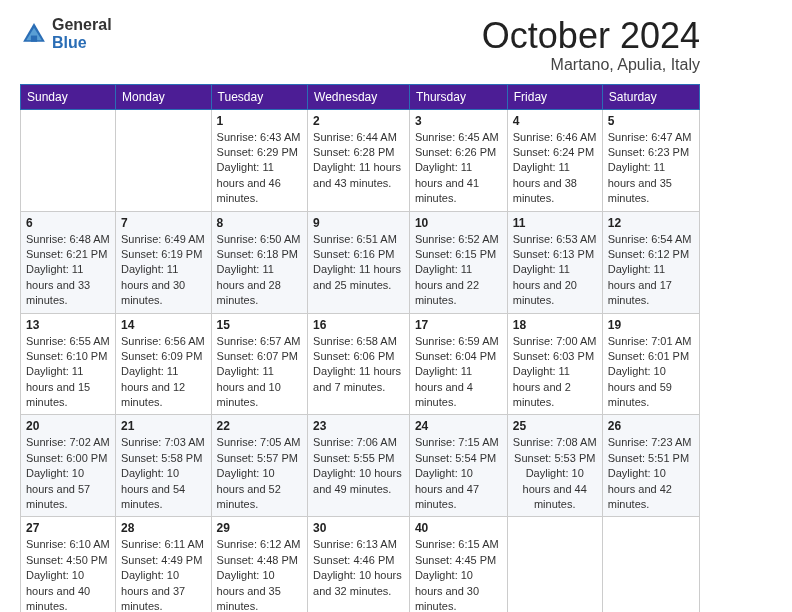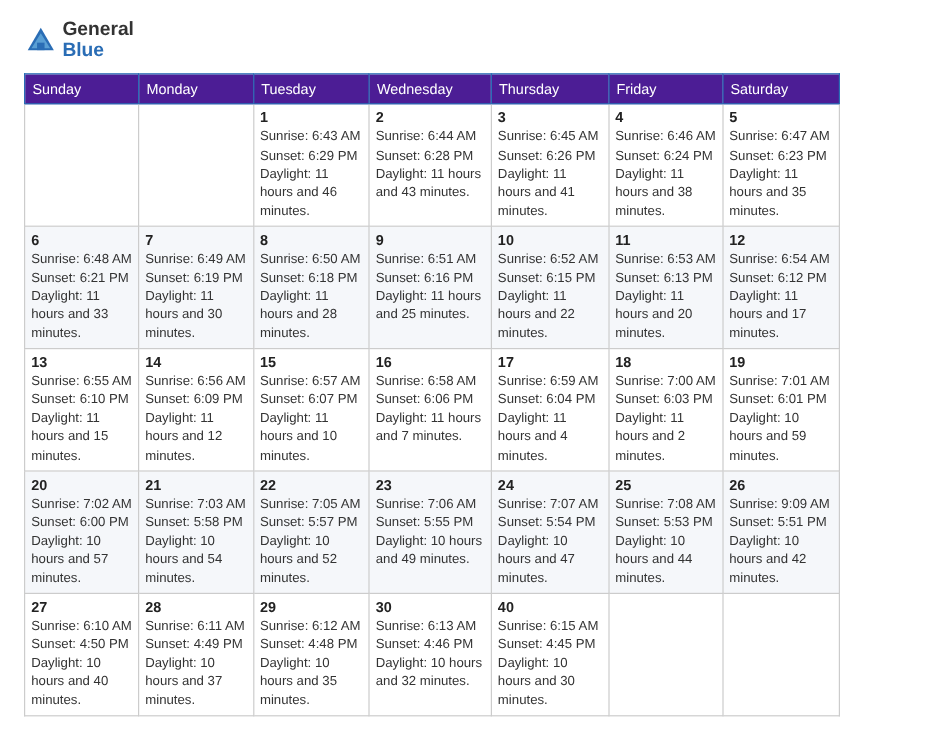--- a/index.html
+++ b/index.html
@@ -108,20 +108,24 @@
     <div class="logo">
       <svg class="logo-icon" viewBox="0 0 36 36">
         <polygon points="18,4 32,28 4,28" fill="#2a6db5"></polygon>
         <polygon points="18,10 28,26 8,26" fill="#5a9fd4"></polygon>
         <rect x="14" y="20" width="8" height="8" fill="#2a6db5"></rect>
       </svg>
       <div class="logo-text">
         <span class="logo-general">General</span>
         <span class="logo-blue">Blue</span>
       </div>
+    </div>
+    <div class="title-block">
+      <div class="title-month">October 2024</div>
+      <div class="title-location">Martano, Apulia, Italy</div>
     </div>
   </div>
 
   <table class="calendar">
     <thead>
       <tr>
         <th>Sunday</th>
         <th>Monday</th>
         <th>Tuesday</th>
         <th>Wednesday</th>
@@ -273,33 +277,33 @@
 Daylight: 10 hours and 52 minutes.</div>
           </td>
           <td>
             <span class="day-num">23</span>
             <div class="day-info" style="white-space: pre-line;">Sunrise: 7:06 AM
 Sunset: 5:55 PM
 Daylight: 10 hours and 49 minutes.</div>
           </td>
           <td>
             <span class="day-num">24</span>
-            <div class="day-info" style="white-space: pre-line;">Sunrise: 7:07 AM
+            <div class="day-info" style="white-space: pre-line;">Sunrise: 7:15 AM
 Sunset: 5:54 PM
 Daylight: 10 hours and 47 minutes.</div>
           </td>
           <td>
             <span class="day-num">25</span>
-            <div class="day-info" style="white-space: pre-line;">Sunrise: 7:08 AM
+            <div class="day-info" style="white-space: pre-line; text-align: center;">Sunrise: 7:08 AM
 Sunset: 5:53 PM
 Daylight: 10 hours and 44 minutes.</div>
           </td>
           <td>
             <span class="day-num">26</span>
-            <div class="day-info" style="white-space: pre-line;">Sunrise: 9:09 AM
+            <div class="day-info" style="white-space: pre-line;">Sunrise: 7:23 AM
 Sunset: 5:51 PM
 Daylight: 10 hours and 42 minutes.</div>
           </td>
         </tr>
         <tr>
           <td>
             <span class="day-num">27</span>
             <div class="day-info" style="white-space: pre-line;">Sunrise: 6:10 AM
 Sunset: 4:50 PM
 Daylight: 10 hours and 40 minutes.</div>

